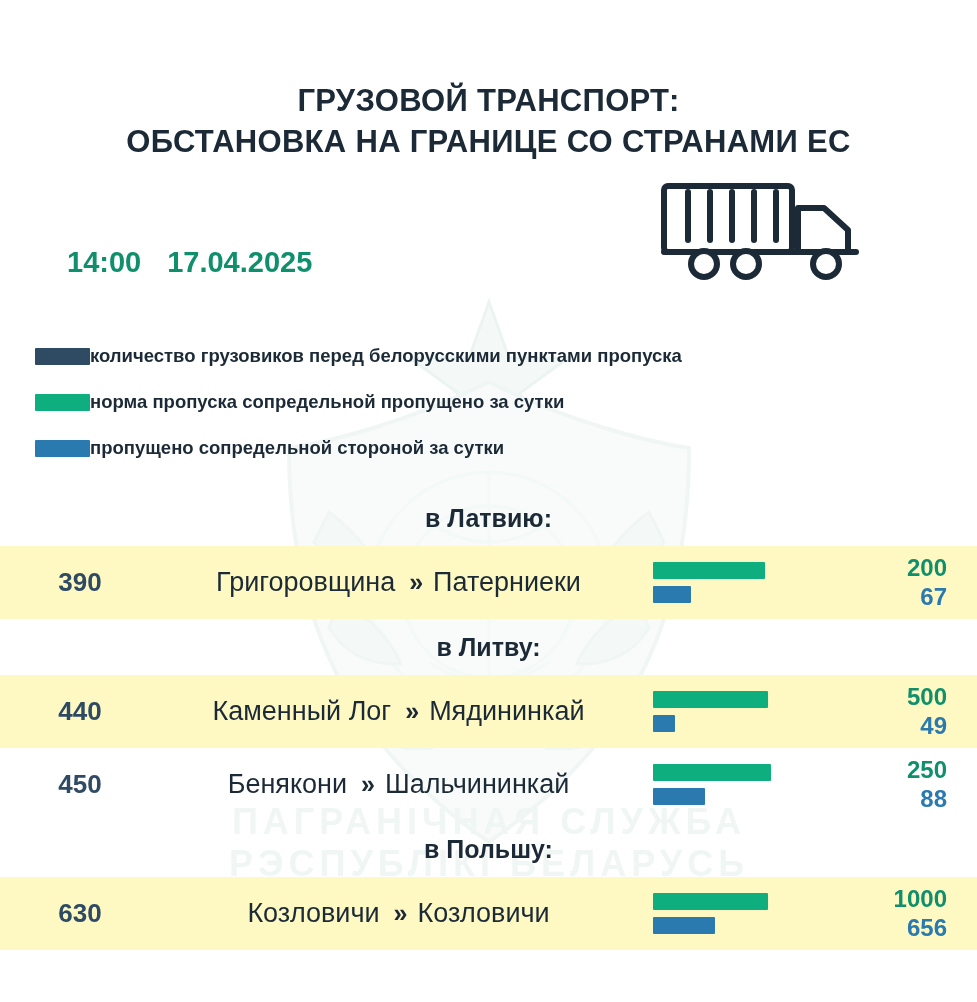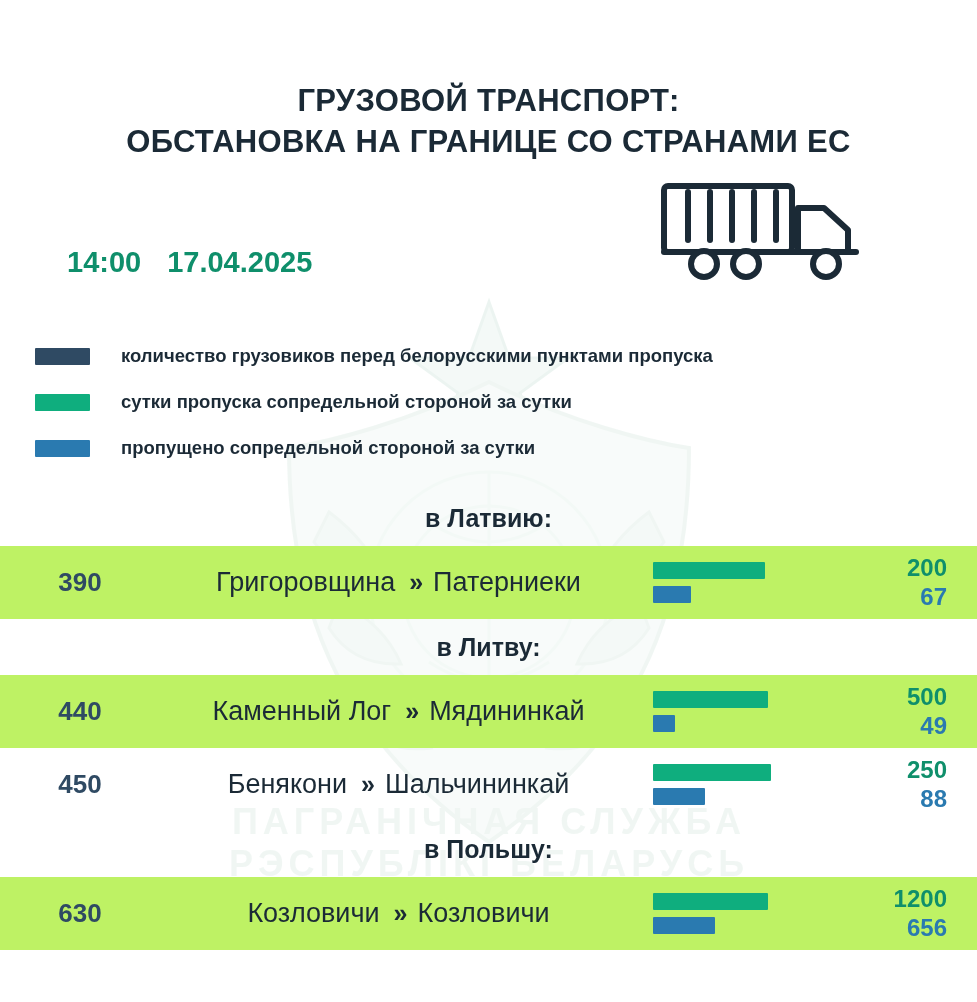--- a/index.html
+++ b/index.html
@@ -86,21 +86,20 @@
     align-items: center;
     height: 46px;
   }
   .legend-swatch {
     width: 55px;
     height: 17px;
     border-radius: 1px;
     flex: none;
   }
   .legend-label {
-    margin-left: 31px;
     font-size: 18.5px;
     font-weight: bold;
     color: #1b2a36;
     white-space: nowrap;
   }
 
   
   .table {
     position: absolute;
     left: 0;
@@ -116,21 +115,21 @@
     padding: 9px 0 9px 0;
     height: 56px;
     line-height: 38px;
   }
   .row {
     position: relative;
     height: 73px;
     display: flex;
     align-items: center;
   }
-  .row.alt { background: #bef264; align-items: center; }
+  .row.alt { background: #fef9c3; align-items: center; }
 
   .count {
     width: 160px;
     text-align: center;
     font-size: 26px;
     font-weight: bold;
     color: #2f4a63;
     flex: none;
   }
   .route {
@@ -242,21 +241,21 @@
     <span>17.04.2025</span>
   </div>
 
   <div class="legend">
     <div class="legend-item">
       <span class="legend-swatch" style="background:#2f4a63"></span>
       <span class="legend-label">количество грузовиков перед белорусскими пунктами пропуска</span>
     </div>
     <div class="legend-item">
       <span class="legend-swatch" style="background:#0fae7e"></span>
-      <span class="legend-label">сутки пропуска сопредельной стороной за сутки</span>
+      <span class="legend-label">норма пропуска сопредельной пропущено за сутки</span>
     </div>
     <div class="legend-item">
       <span class="legend-swatch" style="background:#2a7ab0"></span>
       <span class="legend-label">пропущено сопредельной стороной за сутки</span>
     </div>
   </div>
 
   <div class="table">
 
     <div class="section-title">в Латвию:</div>
@@ -317,19 +316,19 @@
       <div class="route">
         <span>Козловичи</span>
         <span class="arrow">»</span>
         <span>Козловичи</span>
       </div>
       <div class="bars">
         <div class="bar norm" style="width:115px"></div>
         <div class="bar passed" style="width:62px"></div>
       </div>
       <div class="values">
-        <div class="val norm">1200</div>
+        <div class="val norm">1000</div>
         <div class="val passed">656</div>
       </div>
     </div>
 
   </div>
 </div>
 
 </body></html>

